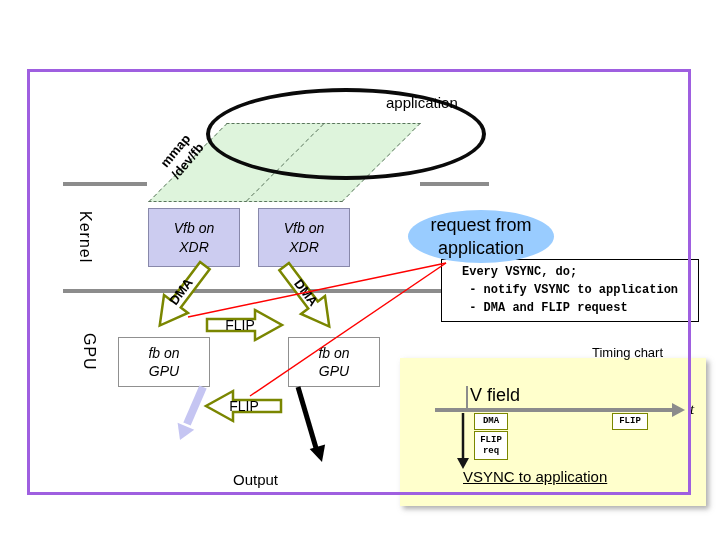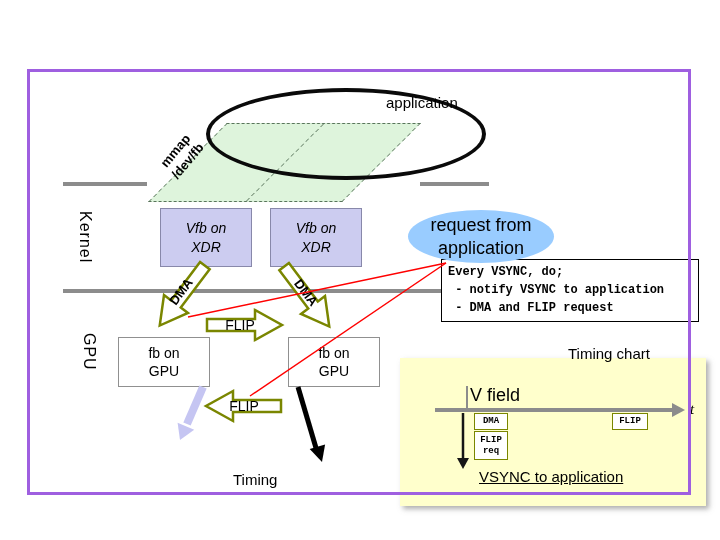--- a/index.html
+++ b/index.html
@@ -21,61 +21,61 @@
   #plane-divider{left:50%;top:0;width:0;height:100%;border-left:1.5px dashed #58735a;}
   #mmap-label{left:144px;top:140px;width:76px;font-size:13px;font-weight:bold;line-height:1.25;
               transform:rotate(-50deg);text-align:center;z-index:4;}
 
   
   #kernel-label{left:76px;top:211px;font-size:16px;writing-mode:vertical-rl;letter-spacing:1px;z-index:4;}
   #gpu-label{left:80px;top:333px;font-size:16px;writing-mode:vertical-rl;letter-spacing:1px;z-index:4;}
 
   
   #vfb1,#vfb2{width:90px;height:57px;background:#ccccf0;border:1px solid #8888aa;
-              font-style:italic;font-size:14px;line-height:1.3;z-index:4;margin-left:12px;}
+              font-style:italic;font-size:14px;line-height:1.3;z-index:4;}
   #vfb1{left:148px;top:208px;} #vfb2{left:258px;top:208px;}
   #fb1,#fb2{width:90px;height:48px;background:#fff;border:1px solid #909090;
-            font-size:14px;line-height:1.3;z-index:4;}
+            font-style:italic;font-size:14px;line-height:1.3;z-index:4;}
   #fb1{left:118px;top:337px;} #fb2{left:288px;top:337px;}
 
   
   #bubble{left:408px;top:210px;width:146px;height:53px;background:#99ccff;border-radius:50%;
           font-size:18px;line-height:1.25;z-index:5;}
   #note{left:441px;top:259px;width:258px;height:63px;background:#fff;border:1.5px solid #000;
         font-family:"Liberation Mono",monospace;font-weight:bold;font-size:12px;line-height:1.5;
-        white-space:pre;padding:3px 6px;box-sizing:border-box;z-index:4;}
+        white-space:pre;padding:3px 20px;box-sizing:border-box;z-index:4;}
 
   
   .block-arrow{position:absolute;width:80px;height:36px;z-index:5;}
   .block-arrow path{fill:#ffffff;stroke:#7a8600;stroke-width:2.5;stroke-linejoin:miter;}
   #dma-arrow-1{left:142px;top:278px;transform:rotate(127deg);}
   #dma-arrow-2{left:267px;top:279px;transform:rotate(53deg);}
   #flip-arrow-top{left:205px;top:307px;}
   #flip-arrow-bottom{left:203px;top:388px;transform:rotate(180deg);}
   #dma1-label{left:156px;top:284px;width:50px;transform:rotate(-53deg);font-size:13px;
               font-weight:bold;text-align:center;z-index:5;}
   #dma2-label{left:281px;top:285px;width:50px;transform:rotate(53deg);font-size:13px;
               font-weight:bold;text-align:center;z-index:5;}
   #flip-top-label{left:206px;top:317px;width:68px;text-align:center;font-size:14px;z-index:5;}
   #flip-bottom-label{left:210px;top:398px;width:68px;text-align:center;font-size:14px;z-index:5;}
 
   
   #timing-panel{left:400px;top:358px;width:306px;height:148px;background:#ffffcc;
                 box-shadow:3px 3px 5px rgba(110,110,110,.55);z-index:5;}
-  #timing-title{left:568px;top:345px;font-size:15px;z-index:6;}
+  #timing-title{left:592px;top:345px;font-size:13px;z-index:6;}
   #v-field{left:70px;top:27px;font-size:18px;position:absolute;}
   #t-label{left:290px;top:43px;font-size:15px;font-style:italic;
            font-family:"Liberation Serif",serif;position:absolute;}
   .chip{position:absolute;background:#fff;border:1px solid #7a8600;
         font-family:"Liberation Mono",monospace;font-weight:bold;font-size:9px;line-height:1.15;
         display:flex;align-items:center;justify-content:center;text-align:center;white-space:pre-line;}
   #chip-dma{left:74px;top:55px;width:32px;height:15px;}
   #chip-flipreq{left:74px;top:73px;width:32px;height:27px;}
   #chip-flip{left:212px;top:55px;width:34px;height:15px;}
-  #vsync-label{left:63px;top:110px;font-size:15px;text-decoration:underline;position:absolute;margin-left:16px;}
+  #vsync-label{left:63px;top:110px;font-size:15px;text-decoration:underline;position:absolute;}
 
   #output-label{left:233px;top:471px;font-size:15px;z-index:4;}
 
   .overlay{position:absolute;left:0;top:0;pointer-events:none;}
   #base-lines{z-index:1;}
   #top-lines{z-index:6;}
   #timing-axis{left:0;top:0;position:absolute;}
 </style>
 </head>
 <body>
@@ -141,21 +141,21 @@
   <div id="v-field">V field</div>
   <div id="t-label">t</div>
   <div id="chip-dma" class="chip">DMA</div>
   <div id="chip-flipreq" class="chip">FLIP
 req</div>
   <div id="chip-flip" class="chip">FLIP</div>
   <div id="vsync-label">VSYNC to application</div>
 </div>
 <div id="timing-title" class="abs">Timing chart</div>
 
-<div id="output-label" class="abs">Timing</div>
+<div id="output-label" class="abs">Output</div>
 
 <svg id="top-lines" class="overlay" width="720" height="540">
   <line x1="446" y1="263" x2="188" y2="317" stroke="#ff0000" stroke-width="1.5"></line>
   <line x1="446" y1="263" x2="250" y2="396" stroke="#ff0000" stroke-width="1.5"></line>
   <line x1="298" y1="387" x2="316" y2="448" stroke="#000000" stroke-width="5"></line>
   <polygon points="322,462 309.7,449 325.1,444.4" fill="#000000"></polygon>
   <line x1="203" y1="387" x2="187" y2="424" stroke="#c5c5f2" stroke-width="8"></line>
   <polygon points="180,440 177.6,422.7 194.2,429.7" fill="#c5c5f2"></polygon>
 </svg>
 

